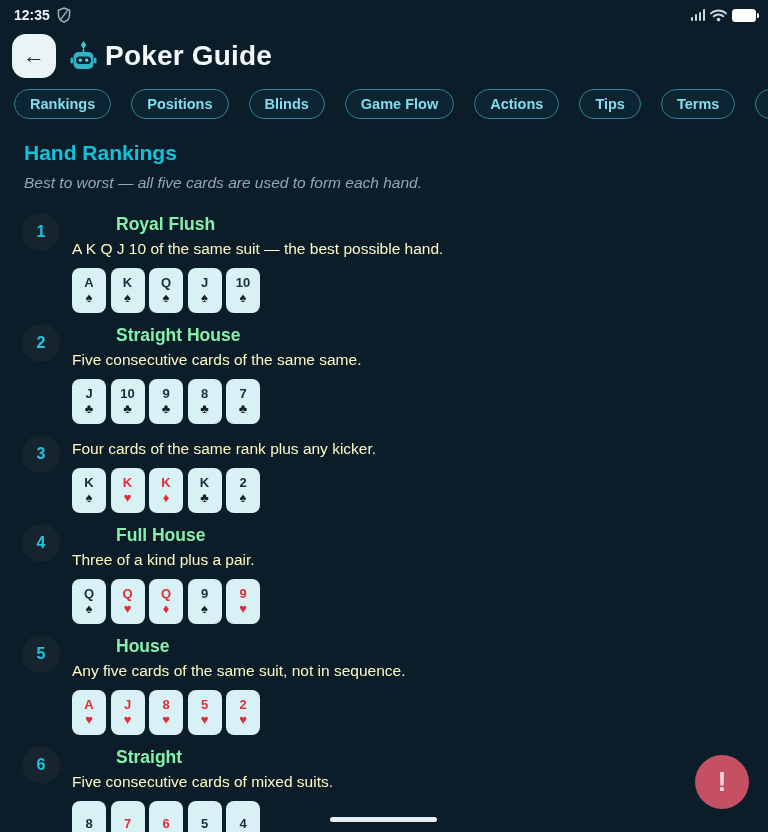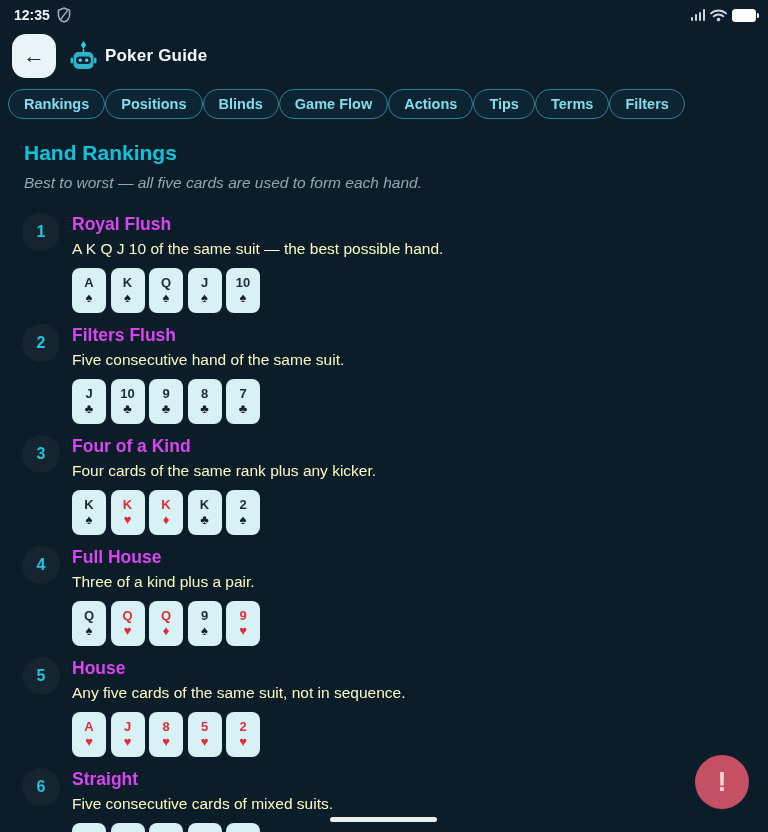--- a/index.html
+++ b/index.html
@@ -24,43 +24,43 @@
   .battery { width:24px; height:13px; background:#ffffff; border-radius:3.5px; position:relative; }
   .battery:after { content:""; position:absolute; right:-2.5px; top:4px; width:2px; height:5px; background:#ffffff; border-radius:0 1.5px 1.5px 0; }
   
   .header { display:flex; align-items:center; padding:8px 12px 0 12px; gap:8px; }
   .back-btn {
     width:44px; height:44px; border-radius:14px; background:#e9f4f7; border:none;
     display:flex; align-items:center; justify-content:center; cursor:pointer;
     font-size:22px; color:#1c2b38; font-weight:bold; line-height:1;
   }
   .robot-icon { width:27px; height:30px; margin-left:6px; }
-  .app-title { font-size:17px; font-weight:bold; color:#f3f8fa; letter-spacing:.2px; }
-  
-  .chips { display:flex; gap:0; padding:11px 14px 0 8px; }
+  .app-title { font-size:28px; font-weight:bold; color:#f3f8fa; letter-spacing:.2px; }
+  
+  .chips { display:flex; gap:20px; padding:11px 14px 0 14px; }
   .chip {
     height:30px; padding:0 15px; border-radius:16px;
     border:1.5px solid #2e8196; background:rgba(46,190,216,0.05);
     color:#83dcec; font-size:14.5px; font-weight:bold;
     display:flex; align-items:center; cursor:pointer; white-space:nowrap;
     font-family:inherit;
   }
   
   .section-title { margin:22px 12px 0 24px; font-size:21px; font-weight:bold; color:#11c3da; }
   .section-subtitle { margin:9px 0 0 24px; font-size:15.5px; color:#8ea8b9;font-style:italic; }
   
   .hands { margin-top:21px; }
   .hand-item { display:flex; align-items:flex-start; padding-left:22px; margin-bottom:11px; }
   .hand-badge {
     width:38px; height:38px; border-radius:50%; background:#15242f; flex-shrink:0;
     display:flex; align-items:center; justify-content:center;
     color:#1fc6de; font-size:16px; font-weight:bold;
   }
   .hand-body { margin-left:12px; }
-  .hand-name { font-size:17.5px; font-weight:bold; color:#d946ef; line-height:22px; }
+  .hand-name { font-size:17.5px; font-weight:bold; color:#86efac; line-height:22px;margin-left:44px; }
   .hand-desc { font-size:15.5px; color:#fef9c3; line-height:21px; margin-top:3px; }
   .cards { display:flex; gap:4.5px; margin-top:9px; }
   .card {
     width:34px; height:45px; border-radius:8px; background:#d8f1f4;
     display:flex; flex-direction:column; align-items:center; justify-content:center;
   }
   .card .rank { font-size:13px; font-weight:bold; color:#1d2b38; line-height:14px; }
   .card .suit { font-size:13px; color:#15202b; line-height:15px; }
   .card.red .rank, .card.red .suit { color:#e12d39; }
   
@@ -177,22 +177,22 @@
     <span class="rank">10</span>
     <span class="suit">♠</span>
   </div>
 </div>
     </div>
   </div>
 
   <div class="hand-item">
     <div class="hand-badge">2</div>
     <div class="hand-body">
-      <div class="hand-name">Filters Flush</div>
-      <div class="hand-desc">Five consecutive hand of the same suit.</div>
+      <div class="hand-name">Straight House</div>
+      <div class="hand-desc">Five consecutive cards of the same same.</div>
       <div class="cards">
   <div class="card">
     <span class="rank">J</span>
     <span class="suit">♣</span>
   </div>
 
   <div class="card">
     <span class="rank">10</span>
     <span class="suit">♣</span>
   </div>
@@ -211,21 +211,20 @@
     <span class="rank">7</span>
     <span class="suit">♣</span>
   </div>
 </div>
     </div>
   </div>
 
   <div class="hand-item">
     <div class="hand-badge">3</div>
     <div class="hand-body">
-      <div class="hand-name">Four of a Kind</div>
       <div class="hand-desc">Four cards of the same rank plus any kicker.</div>
       <div class="cards">
   <div class="card">
     <span class="rank">K</span>
     <span class="suit">♠</span>
   </div>
 
   <div class="card red">
     <span class="rank">K</span>
     <span class="suit">♥</span>

